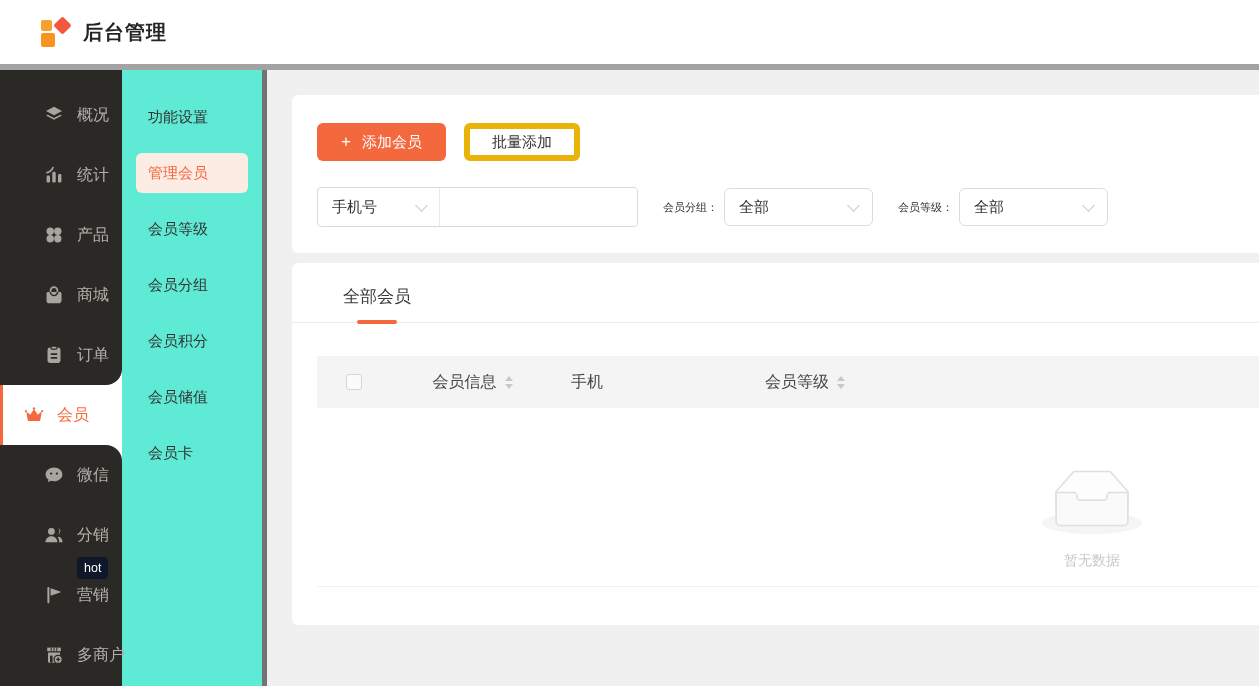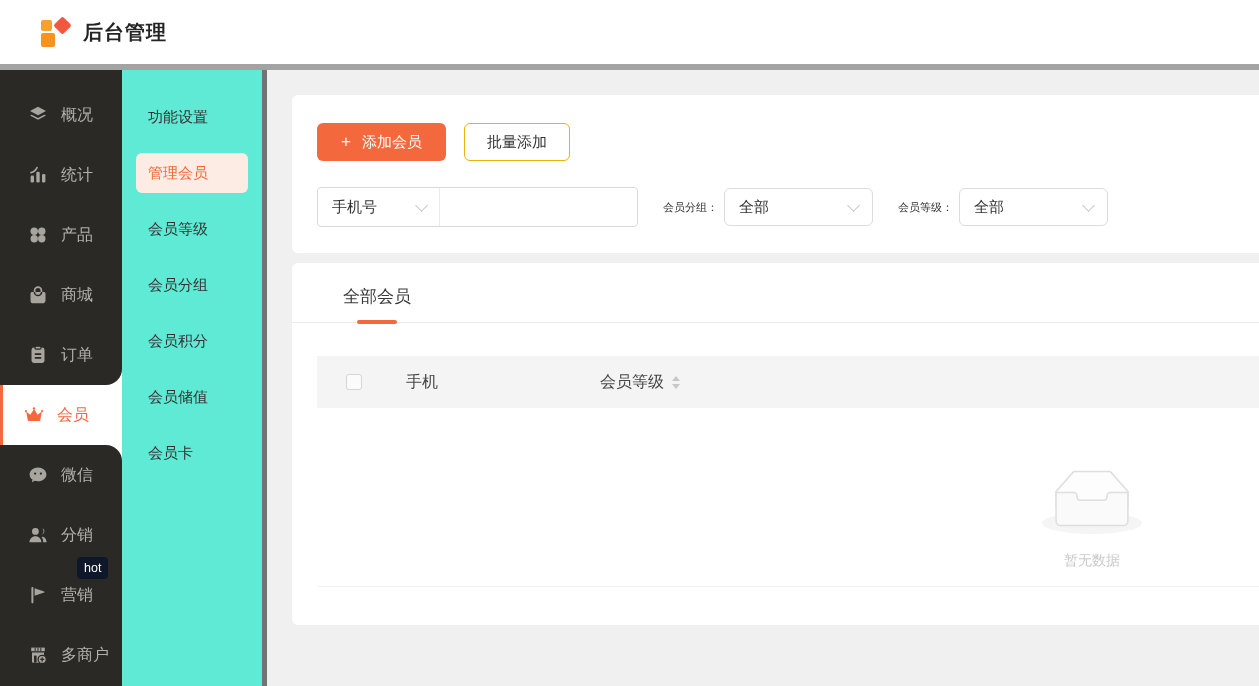--- a/index.html
+++ b/index.html
@@ -15,21 +15,21 @@
   .logo .dia { position:absolute; left:16px; top:3px; width:13px; height:13px; background:#f2583f; border-radius:2px; transform:rotate(45deg); }
   .app-title { font-size:20px; font-weight:700; color:#242424; letter-spacing:1px; }
 
   .layout { display:flex; height:616px; }
 
   
   .sidebar { width:122px; background:#fff; display:flex; flex-direction:column; flex-shrink:0; }
   .seg { background:#2b2926; }
   .seg-top { padding-top:15px; border-bottom-right-radius:16px; }
   .seg-bottom { border-top-right-radius:16px; flex:1; }
-  .nav-item { height:60px; display:flex; align-items:center; padding-left:28px;
+  .nav-item { height:60px; display:flex; align-items:center; padding-left:44px;
               color:#b3b0ab; font-size:16px; cursor:pointer; position:relative; white-space:nowrap; }
   .nav-item .nicon { width:20px; height:20px; margin-right:13px; color:#a8a49e; flex-shrink:0;
                      display:flex; align-items:center; justify-content:center; }
   .nav-item.active { background:#fff; color:#f4683e; border-left:3px solid #f4683e; padding-left:21px; }
   .nav-item.active .nicon { color:#f4683e; }
   .hot-badge { position:absolute; left:77px; top:-8px; background:#0f172a; color:#fff;
                font-size:12.5px; line-height:1.45; padding:2px 7px; border-radius:4px; z-index:2; }
 
   
   .submenu { width:145px; background:#5eead4; border-right:5px solid #737373; padding-top:27px; flex-shrink:0; }
@@ -41,21 +41,21 @@
   .content { flex:1; background:#f0f0f0; padding:25px 0 0 25px; overflow:hidden; }
   .content-inner { width:1600px; }
   .card { background:#fff; border-radius:6px; }
   .card-filters { height:158px; padding:28px 25px 0; margin-bottom:10px; }
 
   .btn-row { display:flex; gap:18px; }
   .btn { height:38px; border-radius:6px; display:inline-flex; align-items:center; justify-content:center;
          font-size:15px; cursor:pointer; }
   .btn-primary { background:#f4683e; color:#fff; padding:0 24px; border:none; }
   .btn-primary .plus { font-size:17px; margin-right:11px; }
-  .btn-default { background:#fff; border:1px solid #eab308; color:#333; padding:8px 22px;text-align:center; }
+  .btn-default { background:#fff; border:6px solid #eab308; color:#333; padding:8px 22px;text-align:center; }
 
   .filter-row { display:flex; align-items:center; margin-top:26px; }
   .input-group { display:flex; align-items:stretch; width:321px; height:40px;
                  border:1px solid #d9d9d9; border-radius:4px; background:#fff; }
   .ig-select { width:122px; display:flex; align-items:center; justify-content:space-between;
                padding:0 13px 0 14px; font-size:15px; color:#333; cursor:pointer;
                border-right:1px solid #ebebeb; }
   .ig-input { flex:1; border:none; outline:none; padding:0 12px; font-size:15px;
               border-radius:0 4px 4px 0; min-width:0; }
   .chev { width:9px; height:9px; border-right:1.6px solid #c6c6c6; border-bottom:1.6px solid #c6c6c6;
@@ -284,20 +284,27 @@
         <div class="tabs">
           <div class="tab active">
             <span>全部会员</span>
           </div>
         </div>
 
         <div class="thead">
           <div class="th th-check">
             <span class="checkbox"></span>
           </div>
+          <div class="th th-c1">
+            <span>会员信息</span>
+            <span class="sorter">
+                <span class="caret-up"></span>
+                <span class="caret-down"></span>
+              </span>
+          </div>
           <div class="th th-c3">
             <span>手机</span>
           </div>
           <div class="th th-c4">
             <span>会员等级</span>
             <span class="sorter">
                 <span class="caret-up"></span>
                 <span class="caret-down"></span>
               </span>
           </div>

